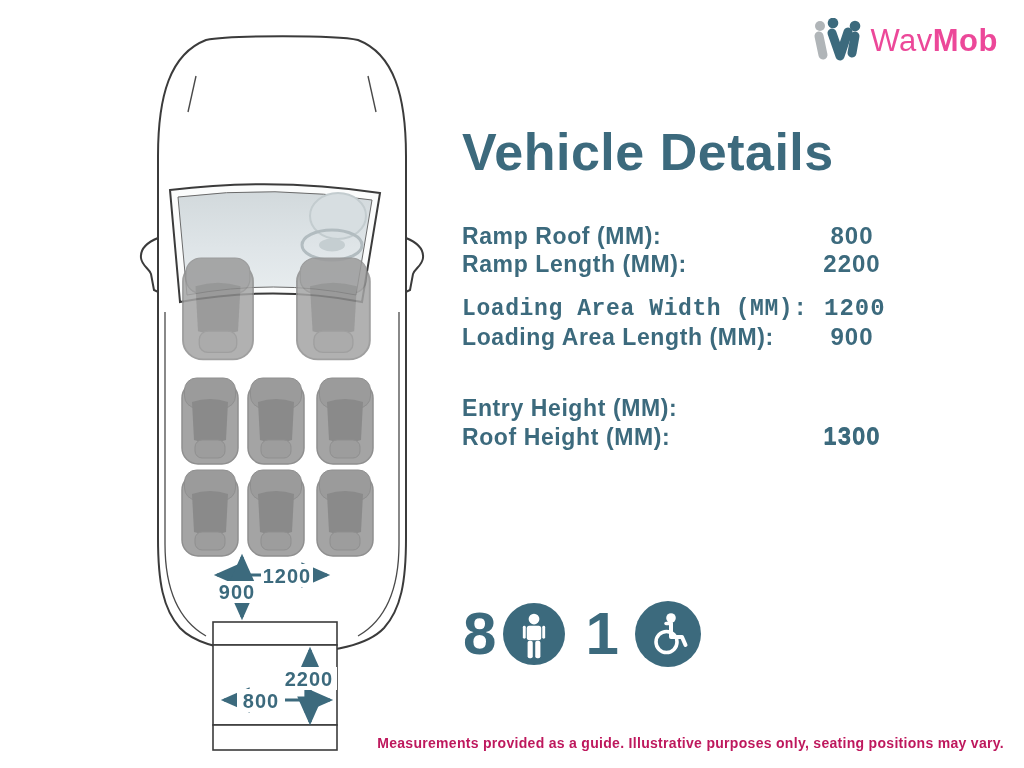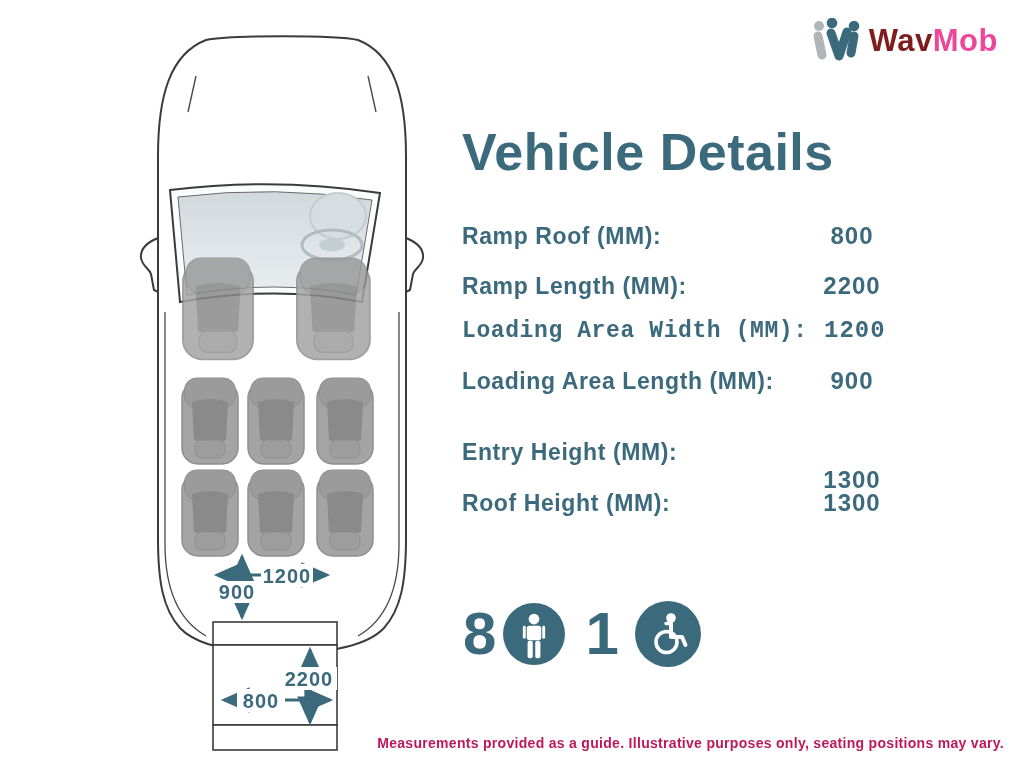--- a/index.html
+++ b/index.html
@@ -2,29 +2,29 @@
 <html><head>
 <meta charset="utf-8">
 <style>
   html,body{margin:0;padding:0;background:#fff;}
   .stage{position:relative;width:1024px;height:768px;background:#ffffff;overflow:hidden;
          font-family:"Liberation Sans", sans-serif;color:#3c6a7d;}
 
   
   .logo{position:absolute;top:18px;right:26px;display:flex;align-items:center;gap:5px;}
   .logo .word{font-size:31px;letter-spacing:.5px;}
-  .logo .w-light{color:#7f1d1d;font-weight:700;}
+  .logo .w-light{color:#ec4899;font-weight:400;}
   .logo .w-bold{color:#ec4899;font-weight:700;}
 
   
   .title{position:absolute;left:462px;top:122px;font-size:52px;font-weight:800;
          letter-spacing:.5px;color:#3c6a7d;}
   .rows{position:absolute;left:462px;top:222px;width:440px;display:flex;flex-direction:column;}
   .row{display:flex;align-items:baseline;height:28px;}
-  .row + .row{margin-top:22px;}
+  .row + .row{}
   .row.g2{margin-top:17px;font-family:Liberation Mono, monospace;}
   .row.g3{margin-top:44px;flex-direction:column;}
   .row .lbl{font-size:23px;font-weight:700;letter-spacing:.6px;white-space:nowrap;}
   .row .val{margin-left:auto;width:100px;text-align:center;font-size:24px;font-weight:700;
             letter-spacing:1px;}
 
   
   .capacity{position:absolute;left:463px;top:594px;height:80px;display:flex;align-items:center;}
   .capacity .num{font-size:60px;font-weight:800;color:#3c6a7d;line-height:1;}
   .badge{display:block;}

